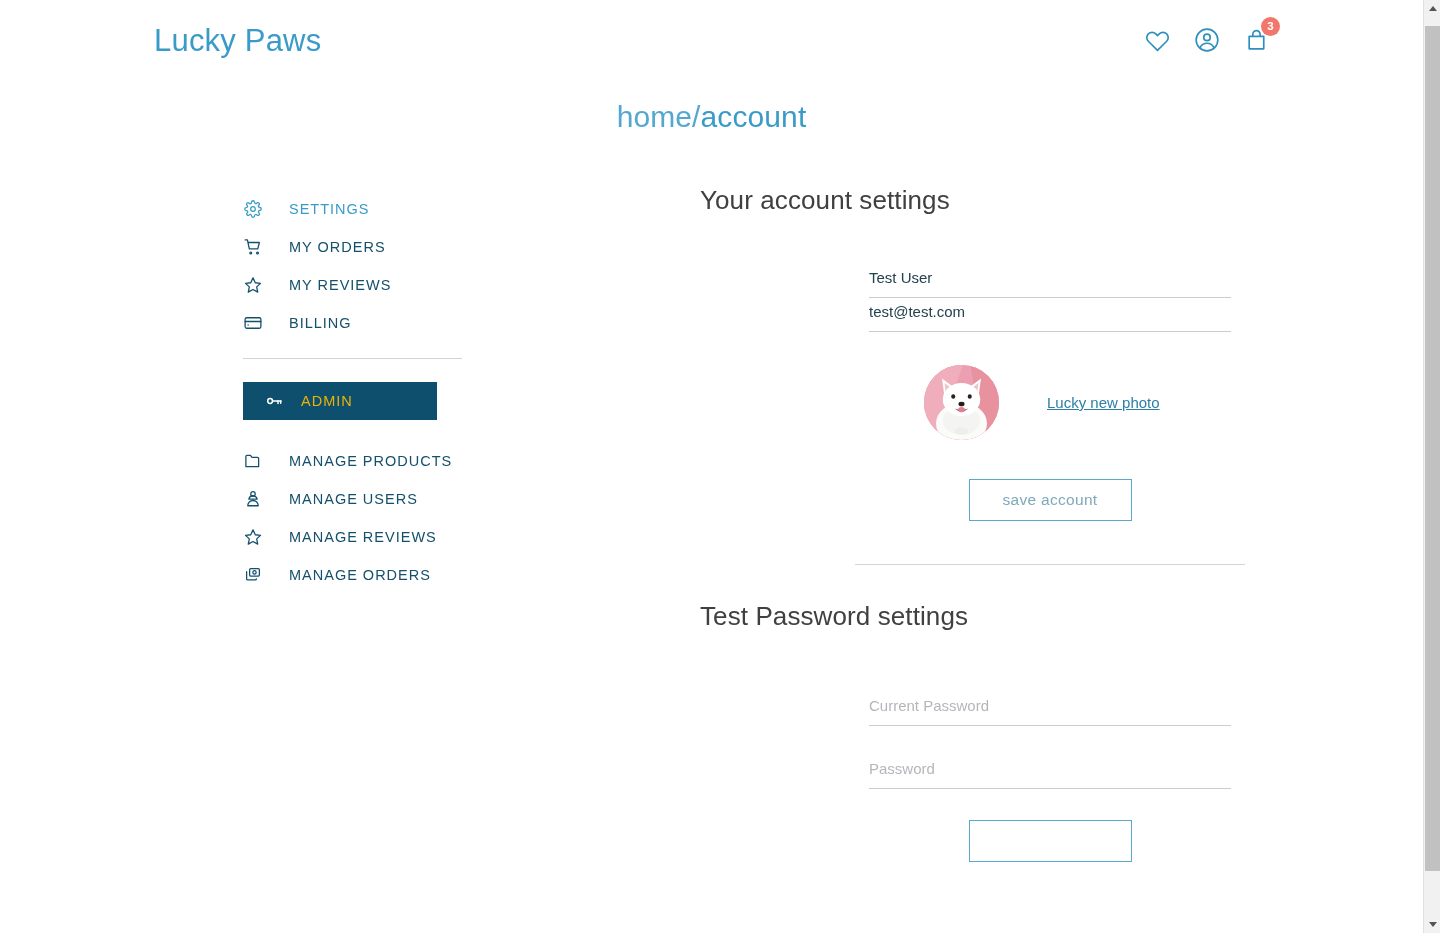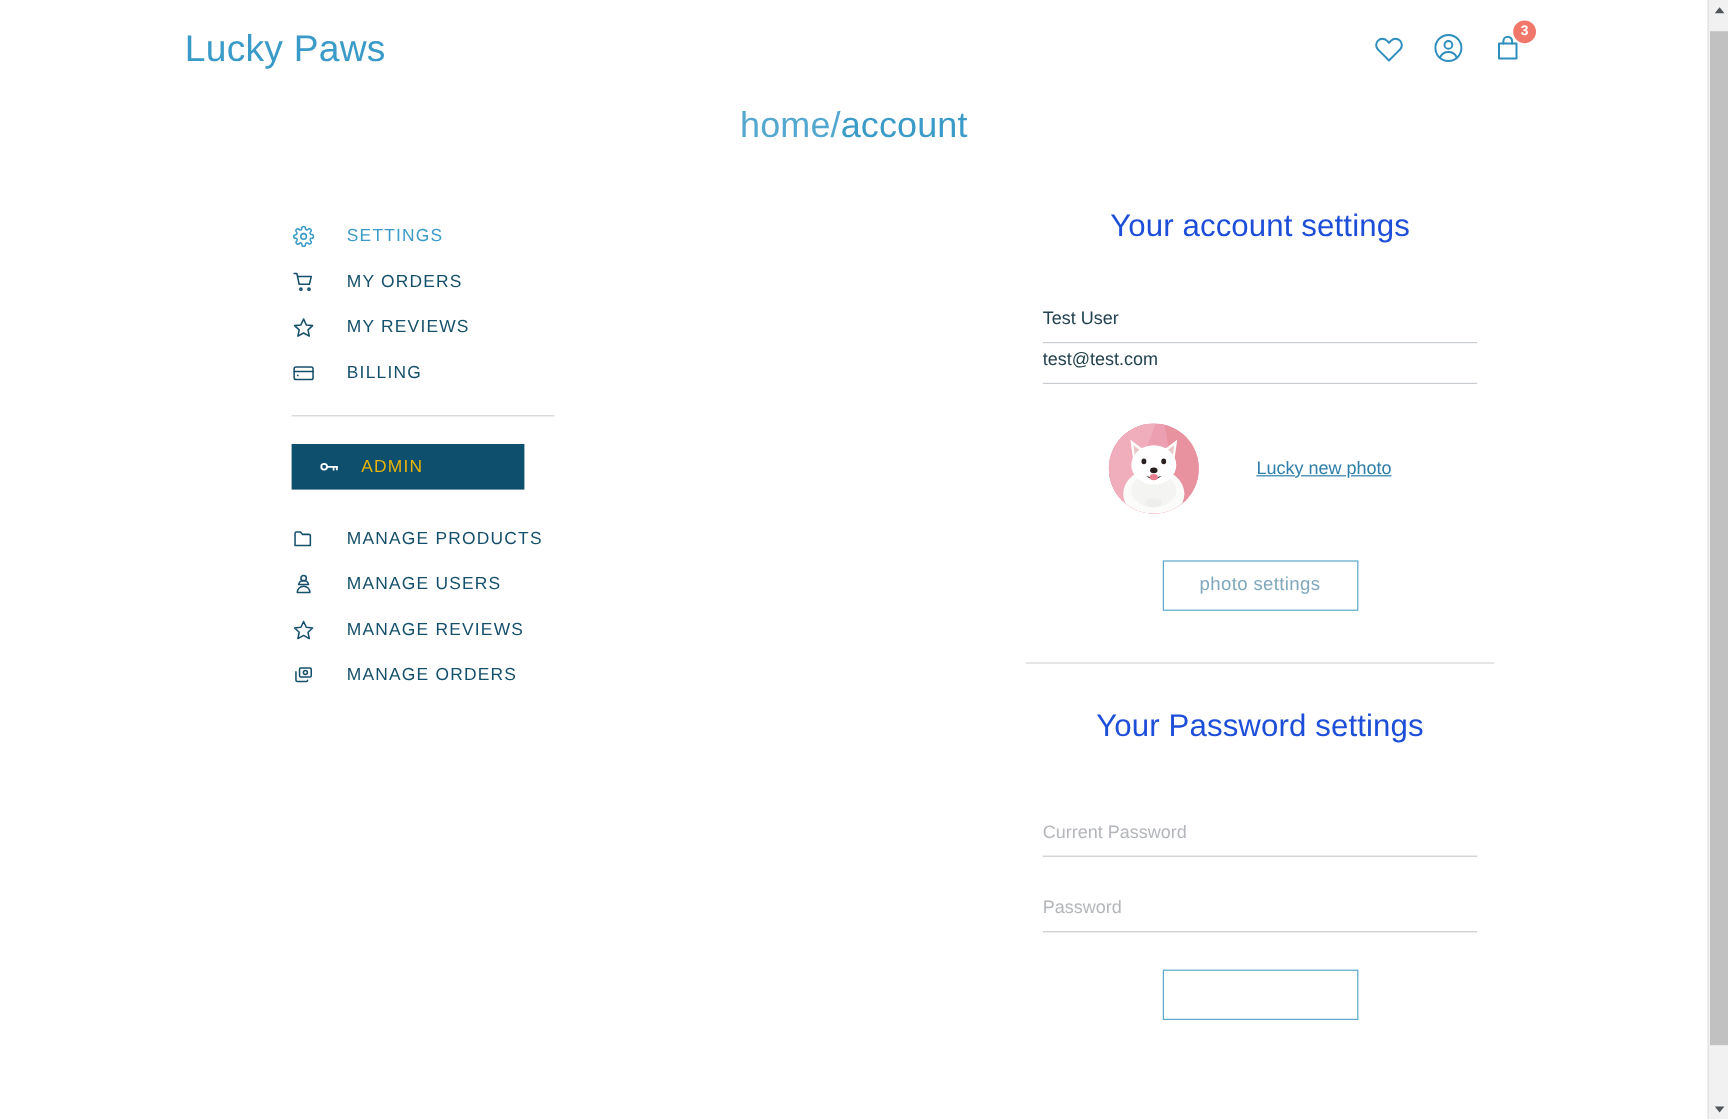--- a/index.html
+++ b/index.html
@@ -76,21 +76,21 @@
     display: flex;
     align-items: center;
     justify-content: center;
     line-height: 1;
     padding: 0 4px;
   }
 
   
   .breadcrumb {
     text-align: center;
-    margin-top: 4px;
+    margin-top: 16px;
     font-size: 30px;
     color: #3a9bc8;
     font-weight: 400;
     line-height: 38px;
     letter-spacing: 0.1px;
   }
   .breadcrumb .crumb-link { color: #54a8d0; }
   .breadcrumb .crumb-sep { color: #54a8d0; }
   .breadcrumb .crumb-current { color: #3a9bc8; }
 
@@ -156,23 +156,23 @@
   }
   .admin-btn .nav-icon { color: #ffffff; }
   .admin-btn .nav-label { color: #eab308; }
 
   .admin-list { margin-top: 22px; }
   .admin-list .nav-item { height: 38px; }
 
   
   .panel-title {
     font-size: 26px;
-    color: #1d4ed8;
+    color: #404040;
     font-weight: 400;
-    text-align: center;
+    text-align: left;
     line-height: 32px;
     letter-spacing: 0.1px;
   }
   .form-area { width: 362px; margin: 0 auto; }
   .account-form { margin-top: 48px; }
 
   .field {
     position: relative;
   }
   .field input {
@@ -455,28 +455,28 @@
                   <ellipse cx="61" cy="42" rx="2.7" ry="3.1" fill="#2a2220"></ellipse>
                   <ellipse cx="50" cy="52" rx="4.1" ry="3.1" fill="#241d1c"></ellipse>
                   <path d="M41 58 Q50 66 59 58 Q50 62 41 58 Z" fill="#2a2220"></path>
                   <ellipse cx="50" cy="59.5" rx="4.6" ry="3.4" fill="#e87f91"></ellipse>
                   <ellipse cx="50" cy="88" rx="9" ry="5" fill="#eeeeec"></ellipse>
                 </svg>
               </div>
               <a class="choose-photo">Lucky new photo</a>
             </div>
 
-            <button class="btn-outline">photo settings</button>
+            <button class="btn-outline">save account</button>
           </div>
         </section>
 
         <div class="section-divider"></div>
 
         <section class="password-section">
-          <h2 class="panel-title">Your Password settings</h2>
+          <h2 class="panel-title">Test Password settings</h2>
 
           <div class="form-area password-form">
 
             <div class="field">
               <input type="password" placeholder="Current Password" style="">
             </div>
 
             <div class="field">
               <input type="password" placeholder="Password" style="">
             </div>

